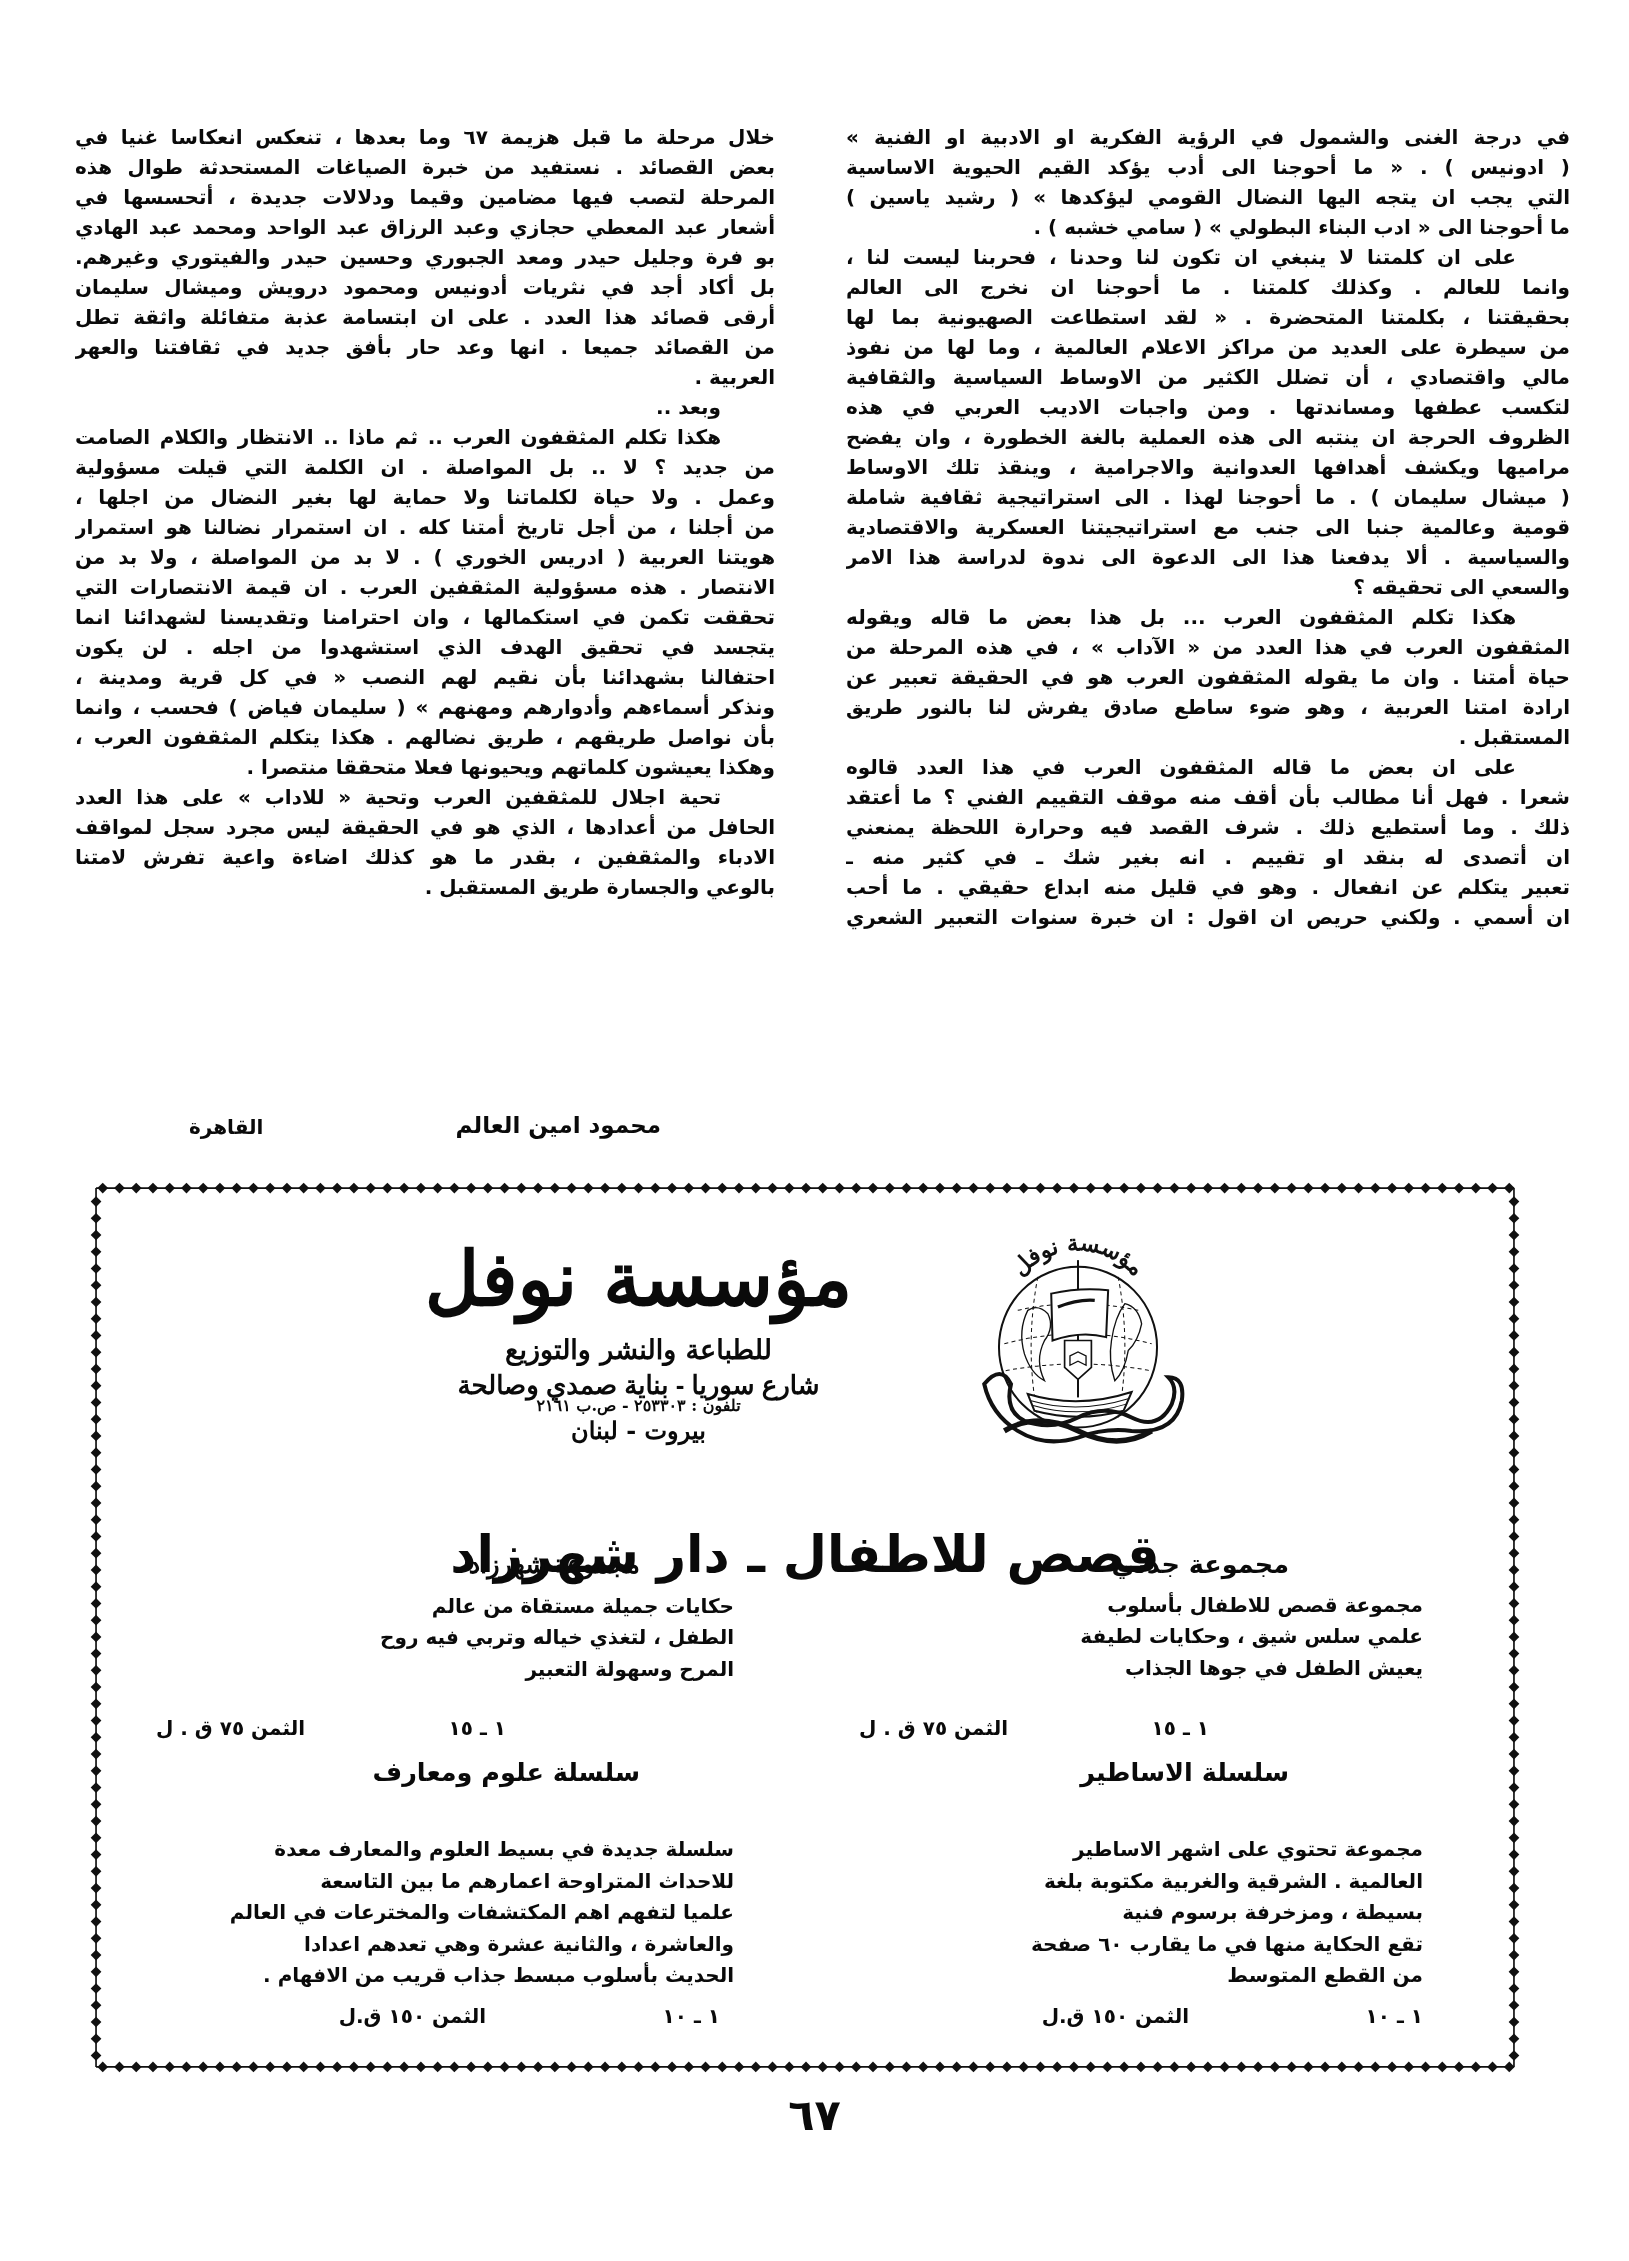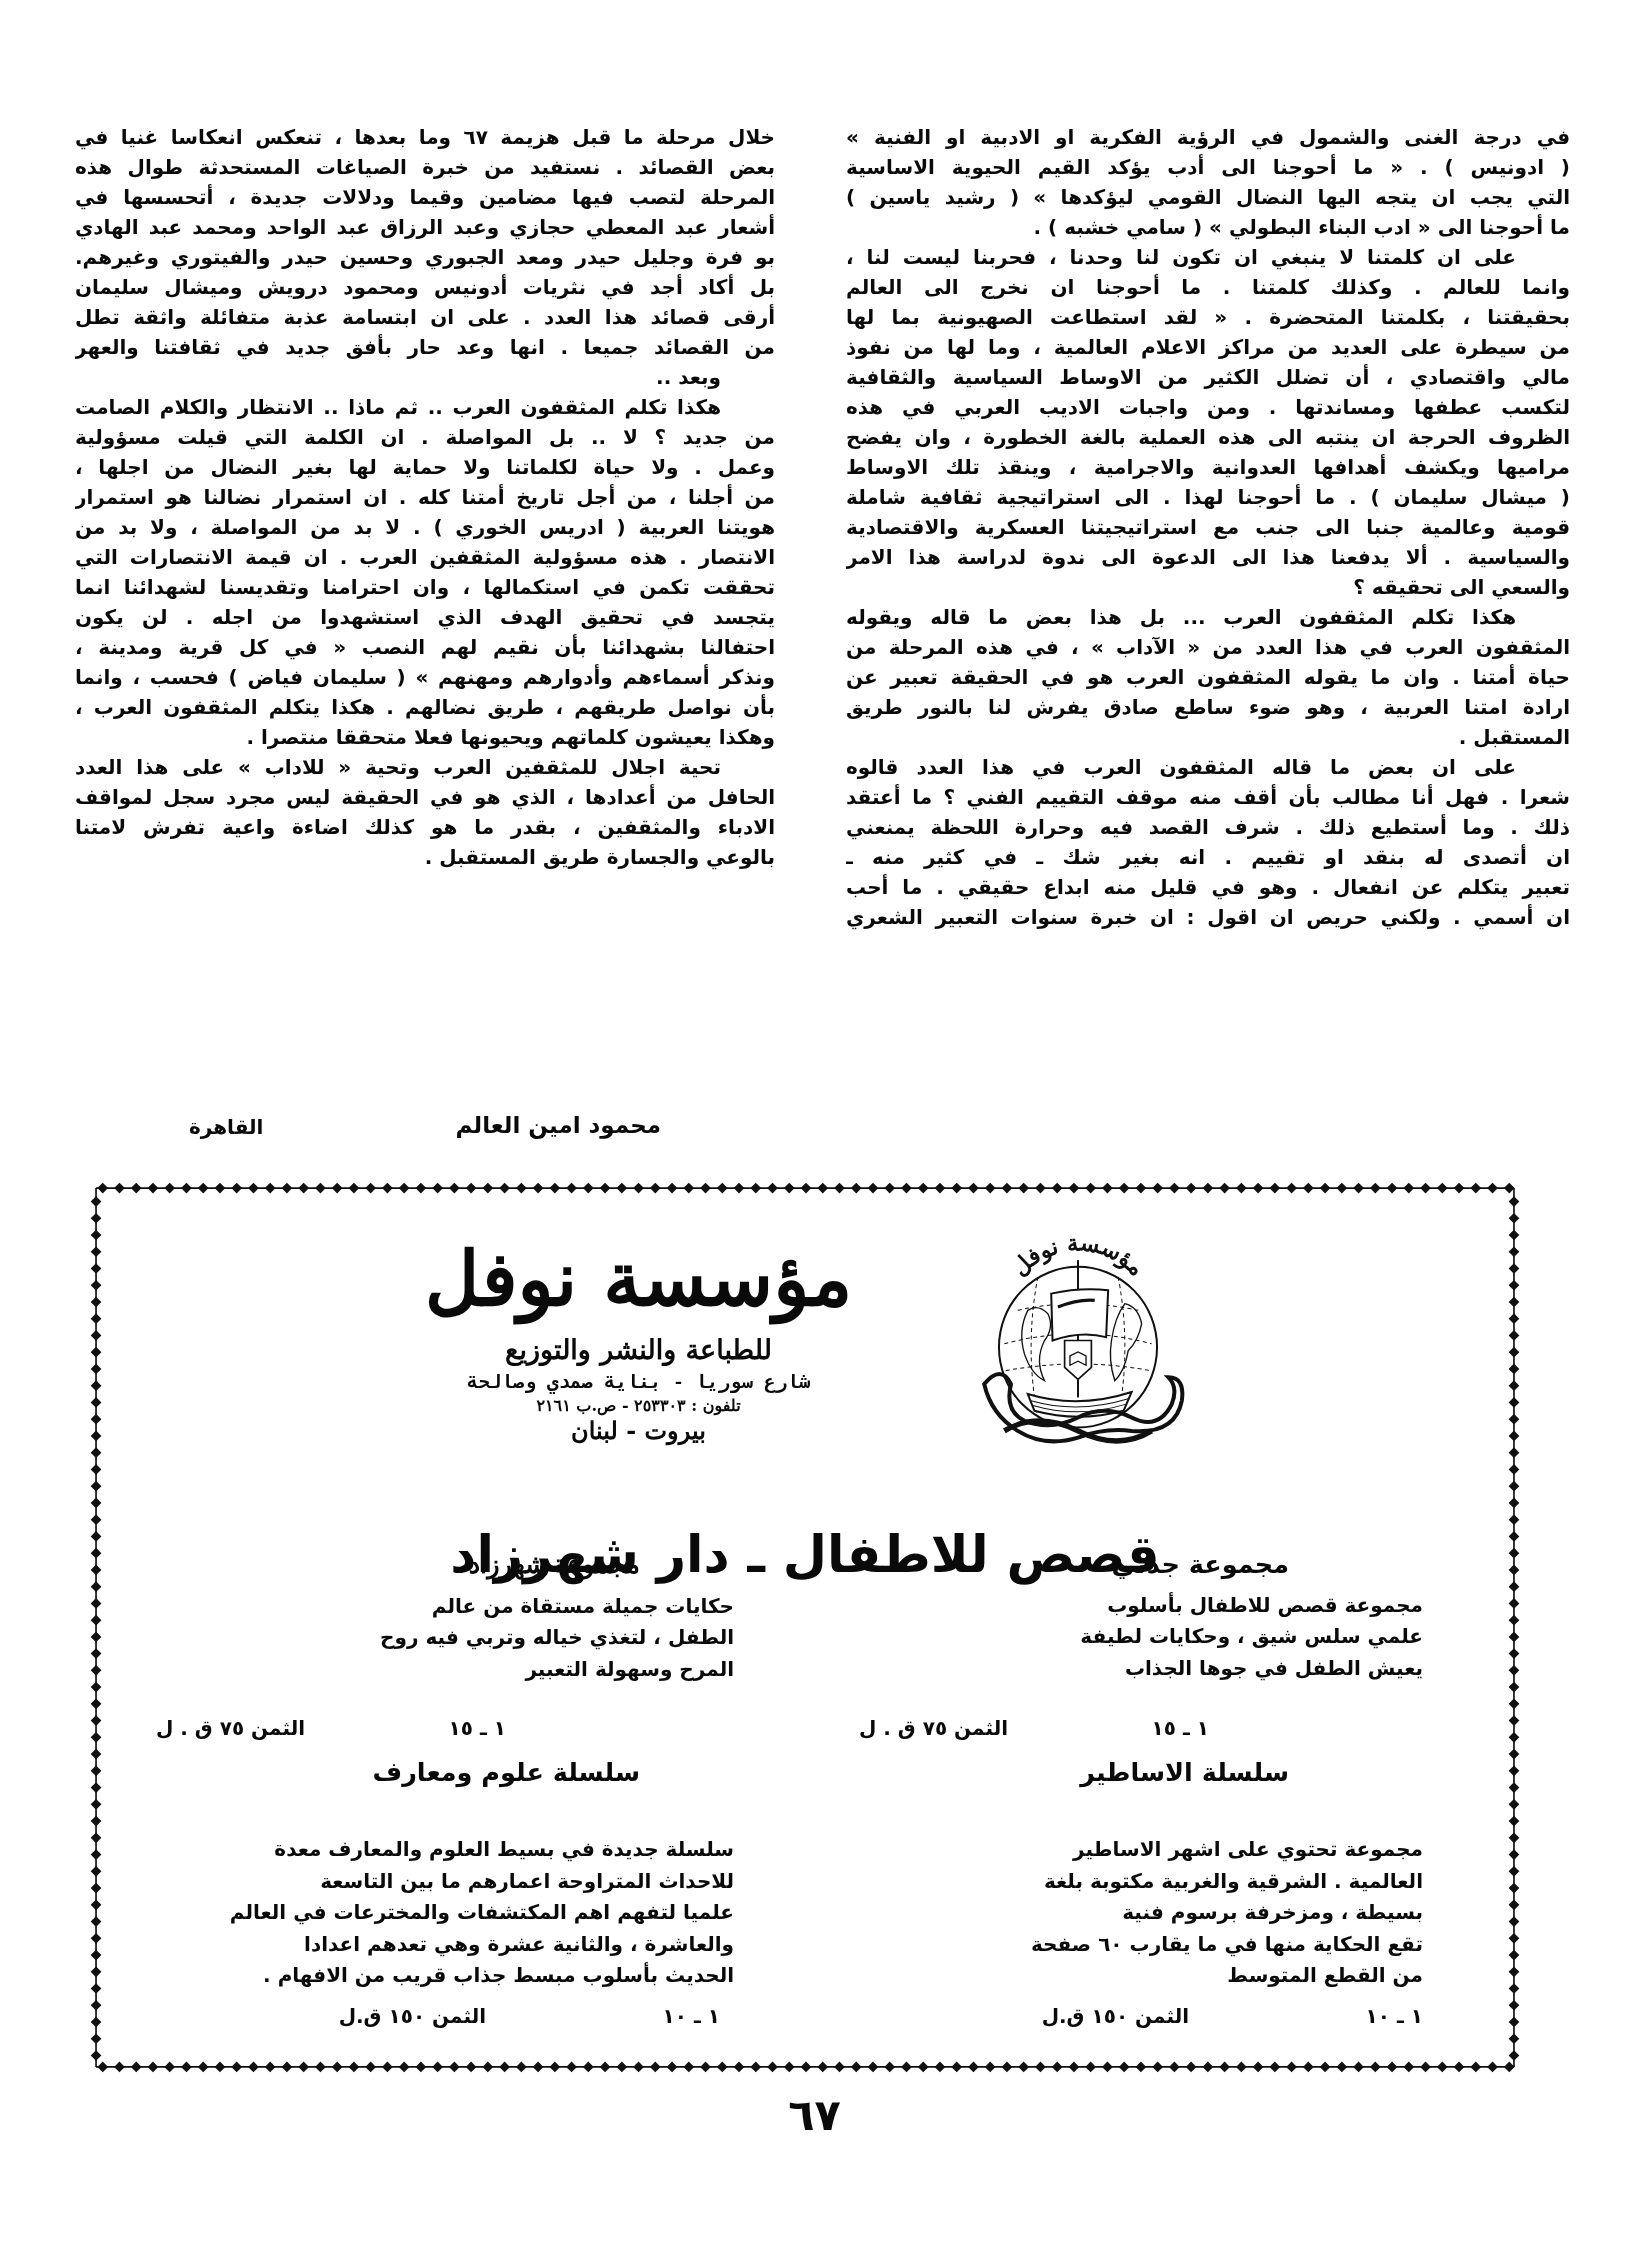--- a/index.html
+++ b/index.html
@@ -22,21 +22,21 @@
 
   
   .ad { position: absolute; left: 96px; top: 1188px; width: 1418px; height: 879px; }
   .ad svg.border { position: absolute; left: -8px; top: -8px; width: 1434px; height: 895px; }
   .ad-content { position: absolute; left: 0; top: 0; width: 100%; height: 100%; direction: rtl; }
 
   .publisher { position: absolute; left: 308px; top: 0; width: 469px; height: 281px; text-align: center; }
   .publisher .name { position: absolute; top: 48px; left: 0; width: 100%; font-family: "DejaVu Serif", serif;
                      font-size: 75px; font-weight: bold; letter-spacing: 9.4px; line-height: 87px; }
   .publisher .tagline { position: absolute; top: 146px; left: 0; width: 100%; font-family: "DejaVu Serif", serif; font-size: 27px; font-weight: bold; }
-  .publisher .address { position: absolute; top: 182px; left: 0; width: 100%; font-family: Liberation Mono, monospace; font-size: 19px; font-weight: bold; }
+  .publisher .address { position: absolute; top: 182px; left: 0; width: 100%; font-family: Liberation Sans, sans-serif; font-size: 26px; font-weight: bold; }
   .publisher .phone { position: absolute; top: 208px; left: 0; width: 100%; font-family: "DejaVu Serif", serif; font-size: 16px; font-weight: bold; }
   .publisher .city { position: absolute; top: 228px; left: 0; width: 100%; font-family: "DejaVu Serif", serif; font-size: 24px; font-weight: bold; }
 
   .emblem { position: absolute; left: 868px; top: 42px; width: 228px; height: 221px; }
 
   .ad-title { position: absolute; top: 290px; left: 0; width: 100%; text-align: center; font-size: 51px; font-weight: bold; margin-top: 47px; }
 
   .series { position: absolute; direction: rtl; }
   .series .s-title { font-size: 25.5px; font-weight: bold; margin-bottom: 10.7px; }
   .series .s-line { font-size: 20px; font-weight: bold; line-height: 31.5px; white-space: nowrap; }
@@ -82,20 +82,21 @@
 
   <div class="col col-left" id="col-left">
       <div class="line">خلال مرحلة ما قبل هزيمة ٦٧ وما بعدها ، تنعكس انعكاسا غنيا في</div>
       <div class="line">بعض القصائد . نستفيد من خبرة الصياغات المستحدثة طوال هذه</div>
       <div class="line">المرحلة لتصب فيها مضامين وقيما ودلالات جديدة ، أتحسسها في</div>
       <div class="line">أشعار عبد المعطي حجازي وعبد الرزاق عبد الواحد ومحمد عبد الهادي</div>
       <div class="line">بو فرة وجليل حيدر ومعد الجبوري وحسين حيدر والفيتوري وغيرهم.</div>
       <div class="line">بل أكاد أجد في نثريات أدونيس ومحمود درويش وميشال سليمان</div>
       <div class="line">أرقى قصائد هذا العدد . على ان ابتسامة عذبة متفائلة واثقة تطل</div>
       <div class="line">من القصائد جميعا . انها وعد حار بأفق جديد في ثقافتنا والعهر</div>
+      <div class="line short">العربية .</div>
       <div class="line indent short">وبعد ..</div>
       <div class="line indent">هكذا تكلم المثقفون العرب .. ثم ماذا .. الانتظار والكلام الصامت</div>
       <div class="line">من جديد ؟ لا .. بل المواصلة . ان الكلمة التي قيلت مسؤولية</div>
       <div class="line">وعمل . ولا حياة لكلماتنا ولا حماية لها بغير النضال من اجلها ،</div>
       <div class="line">من أجلنا ، من أجل تاريخ أمتنا كله . ان استمرار نضالنا هو استمرار</div>
       <div class="line">هويتنا العربية ( ادريس الخوري ) . لا بد من المواصلة ، ولا بد من</div>
       <div class="line">الانتصار . هذه مسؤولية المثقفين العرب . ان قيمة الانتصارات التي</div>
       <div class="line">تحققت تكمن في استكمالها ، وان احترامنا وتقديسنا لشهدائنا انما</div>
       <div class="line">يتجسد في تحقيق الهدف الذي استشهدوا من اجله . لن يكون</div>
       <div class="line">احتفالنا بشهدائنا بأن نقيم لهم النصب « في كل قرية ومدينة ،</div>

